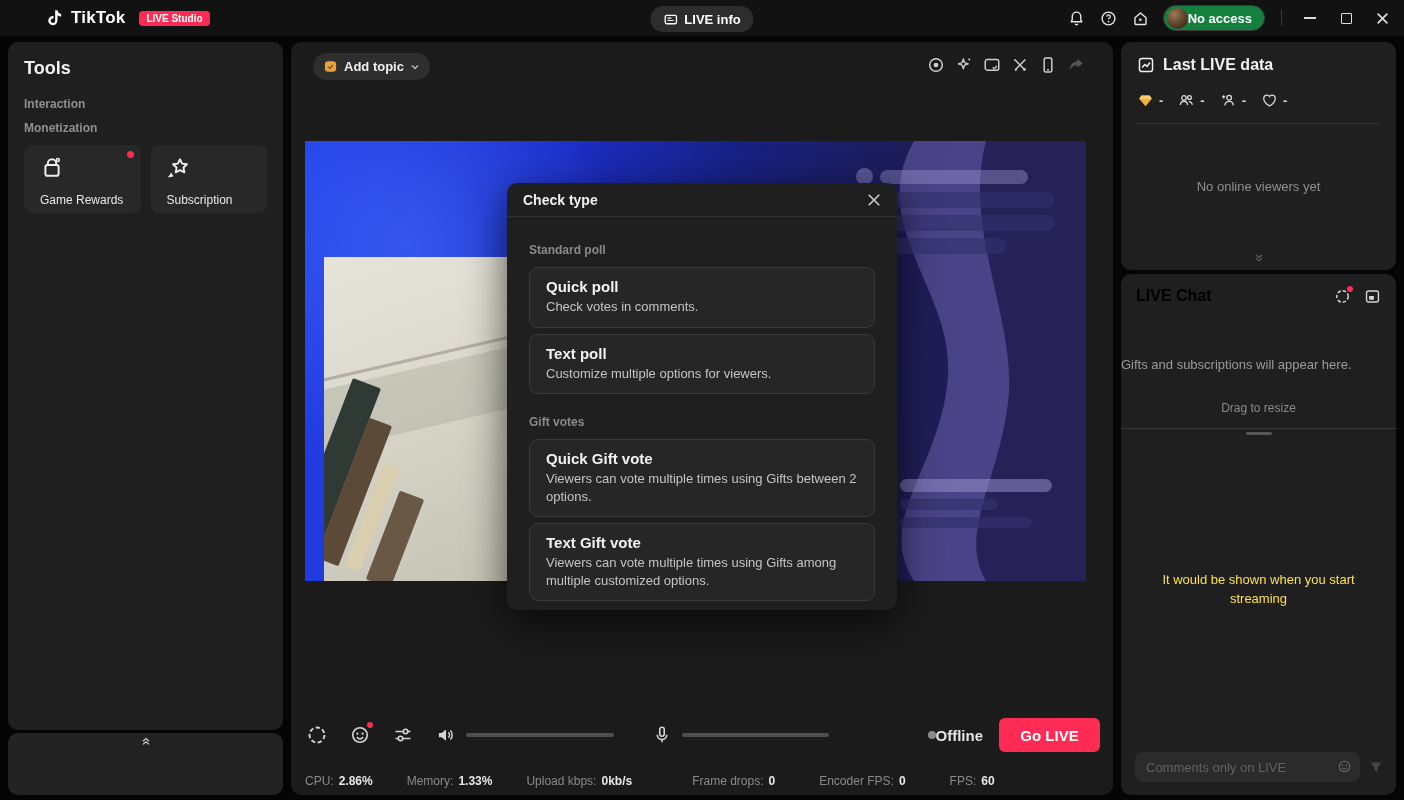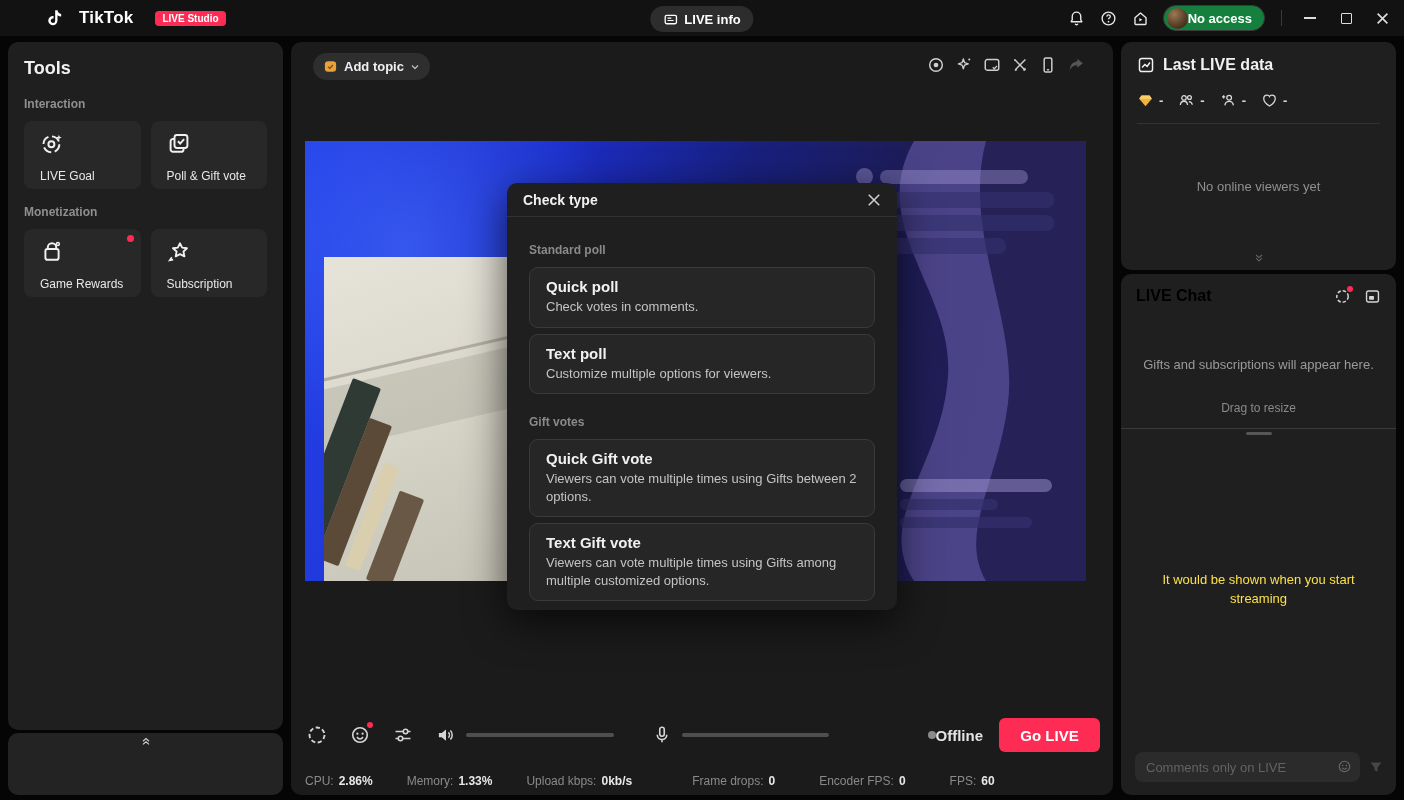--- a/index.html
+++ b/index.html
@@ -1,21 +1,21 @@
 <!DOCTYPE html>
 <html><head>
 <meta charset="utf-8">
 <style>
   * { margin:0; padding:0; box-sizing:border-box; }
   html,body { width:1404px; height:800px; background:#000; font-family:"Liberation Sans",sans-serif; overflow:hidden; }
   #app { position:relative; width:1404px; height:800px; background:#050505; }
 
   
   #titlebar { position:absolute; left:0; top:0; width:100%; height:36px; background:#121212; display:flex; align-items:center; }
-  .logo { display:flex; align-items:center; margin-left:46px; gap:15px; }
+  .logo { display:flex; align-items:center; margin-left:46px; gap:7px; }
   .logo-text { color:#fff; font-size:17px; font-weight:bold; letter-spacing:.2px; }
   .logo-badge { background:#fe2c55; color:#fff; font-size:10px; font-weight:bold; padding:2px 7px; border-radius:4px; margin-left:7px; }
   .live-info-btn { position:absolute; left:50%; top:6px; transform:translateX(-50%); height:26px; background:#2d2d2d; border-radius:14px; display:flex; align-items:center; gap:6px; padding:0 13px; color:#fff; font-size:13px; font-weight:bold; cursor:pointer; }
   .tb-right { position:absolute; right:4px; top:0; height:36px; display:flex; align-items:center; }
   .tb-icon { width:32px; height:28px; display:flex; align-items:center; justify-content:center; color:#e8e8e8; }
   .account-pill { height:26px; border:1px solid #3a3a3a; border-radius:14px; background:#15803d; display:flex; align-items:center; padding:0 12px 0 3px; margin:0 6px; }
   .avatar { width:21px; height:21px; border-radius:50%; background:radial-gradient(circle at 35% 30%, #9a7a55, #5a4028 55%, #2a1c10); }
   .account-label { color:#fff; font-size:13px; font-weight:bold; }
   .tb-divider { width:1px; height:16px; background:#3a3a3a; margin:0 10px; }
   .win-btn { width:36px; height:30px; display:flex; align-items:center; justify-content:center; color:#ddd; }
@@ -91,21 +91,21 @@
   .metric { display:flex; align-items:center; gap:5px; color:#d9d9d9; font-size:13px; font-weight:bold; }
   .ll-divider { border-top:1px solid #333; margin-top:14px; }
   .ll-empty { color:#8f8f8f; font-size:13px; text-align:center; margin-top:55px; }
   .ll-collapse { position:absolute; bottom:2px; left:50%; transform:translateX(-50%); color:#666; cursor:pointer; }
 
   #live-chat { position:absolute; left:1121px; top:274px; width:275px; height:521px; background:#1f1f1f; border-radius:10px; }
   .chat-header { display:flex; align-items:center; justify-content:space-between; padding:13px 15px 0 15px; }
   .chat-icons { display:flex; gap:13px; align-items:center; }
   .chat-icon { position:relative; color:#d5d5d5; display:flex; cursor:pointer; }
   .chat-icon .red-dot { top:-2px; right:-2px; width:6px; height:6px; }
-  .gifts-hint { color:#9a9a9a; font-size:13px; text-align:center; margin-top:52px; }
+  .gifts-hint { color:#9a9a9a; font-size:13px; margin-top:52px; }
   .drag-hint { color:#8a8a8a; font-size:12px; text-align:center; margin-top:29px; }
   .chat-divider { border-top:1px solid #3a3a3a; margin-top:13px; position:relative; }
   .drag-handle { position:absolute; top:3px; left:50%; transform:translateX(-50%); width:26px; height:3px; background:#565656; border-radius:2px; }
   .stream-hint { color:#fde047; font-size:13px; line-height:1.45; text-align:center; width:210px; margin:142px auto 0; }
   .comment-bar { position:absolute; left:14px; right:12px; bottom:13px; display:flex; align-items:center; gap:8px; }
   .comment-input-wrap { position:relative; flex:1; }
   .comment-input { width:100%; height:30px; background:#2b2b2b; border:none; border-radius:8px; padding:0 32px 0 11px; color:#ddd; font-size:13px; font-family:inherit; outline:none; }
   .comment-input::placeholder { color:#626262; }
   .emoji-btn { position:absolute; right:8px; top:7px; color:#6a6a6a; cursor:pointer; display:flex; }
 </style>
@@ -164,38 +164,20 @@
         <svg width="13" height="13" viewBox="0 0 12 12">
             <path d="M1.5 1.5l9 9M10.5 1.5l-9 9" stroke="#ddd" stroke-width="1.5"></path>
           </svg>
       </div>
     </div>
   </div>
 
   <div id="tools-panel">
     <div class="tools-title">Tools</div>
     <div class="section-label">Interaction</div>
-    <div class="tool-grid">
-      <div class="tool-card">
-        <svg width="24" height="24" viewBox="0 0 16 16">
-            <circle cx="7.6" cy="8.2" r="5.3" fill="none" stroke="currentColor" stroke-width="1.3" stroke-dasharray="6 2.4"></circle>
-            <circle cx="7.6" cy="8.2" r="2" fill="none" stroke="currentColor" stroke-width="1.3"></circle>
-            <path d="M12.6 1.8l.5 1.4 1.4.5-1.4.5-.5 1.4-.5-1.4-1.4-.5 1.4-.5z" fill="currentColor"></path>
-          </svg>
-        <div class="t-label">LIVE Goal</div>
-      </div>
-      <div class="tool-card">
-        <svg width="24" height="24" viewBox="0 0 16 16">
-            <rect x="2.4" y="4.6" width="8.6" height="8.6" rx="1.6" fill="none" stroke="currentColor" stroke-width="1.3"></rect>
-            <rect x="5" y="2" width="8.6" height="8.6" rx="1.6" fill="#282828" stroke="currentColor" stroke-width="1.3"></rect>
-            <path d="M7.3 6.2l1.5 1.5 2.6-2.9" fill="none" stroke="currentColor" stroke-width="1.3"></path>
-          </svg>
-        <div class="t-label">Poll &amp; Gift vote</div>
-      </div>
-    </div>
     <div class="section-label">Monetization</div>
     <div class="tool-grid">
       <div class="tool-card">
         <span class="red-dot"></span>
         <svg width="24" height="24" viewBox="0 0 16 16">
             <path d="M5.2 6V5a2.8 2.8 0 0 1 5.6 0v1" fill="none" stroke="currentColor" stroke-width="1.3"></path>
             <rect x="3.6" y="6" width="8.8" height="7.2" rx="1.4" fill="none" stroke="currentColor" stroke-width="1.3"></rect>
             <circle cx="11.9" cy="2.6" r="1" fill="none" stroke="currentColor" stroke-width="1"></circle>
           </svg>
         <div class="t-label">Game Rewards</div>

